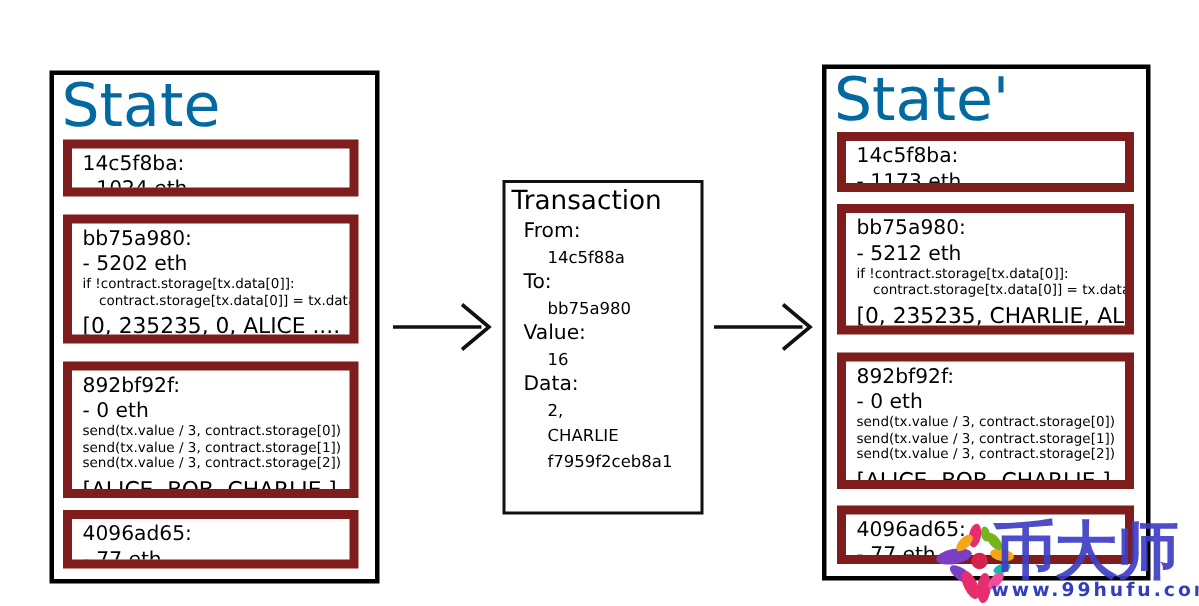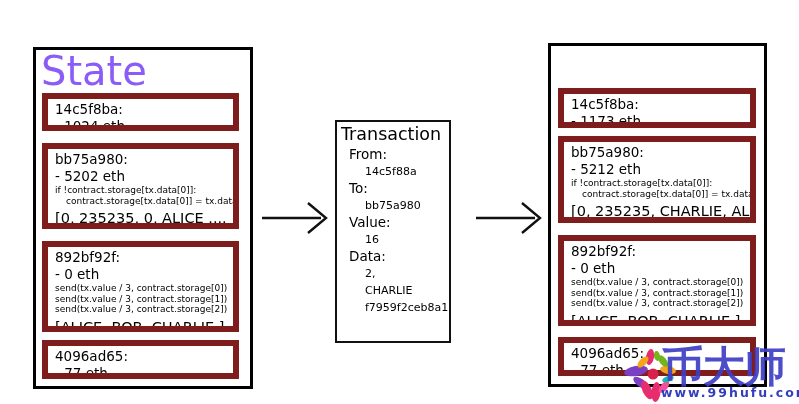--- a/index.html
+++ b/index.html
@@ -6,33 +6,33 @@
   body { background:#ffffff; font-family:"DejaVu Sans","Liberation Sans",sans-serif; }
   #canvas {
     position:relative; width:799px; height:404px; background:#ffffff;
     overflow:hidden; color:#000;
   }
   .state-box {
     position:absolute; border:3px solid #000; background:#fff;
   }
   .state-title {
     position:absolute; left:5px; top:-2px; font-size:40px; line-height:46px;
-    color:#8b5cf6; letter-spacing:0px;
+    color:#0369a1; letter-spacing:0px;
   }
   .acct {
     position:absolute; border:6px solid #7f1d1d; background:#fff;
     padding:2px 6px 2px 7px; overflow:hidden; white-space:nowrap;
   }
   .acct-name  { font-size:13.5px; line-height:17px; }
   .acct-bal   { font-size:13.5px; line-height:17px; }
   .code-line  { font-size:9px; line-height:10.5px; }
   .code-line.indent { padding-left:11px; }
   .acct-array { font-size:14.5px; line-height:18px; margin-top:3px; }
   .tx-box {
-    position:absolute; left:335px; top:120px; width:116px; height:223px;
+    position:absolute; left:335px; top:120px; width:134px; height:223px;
     border:2px solid #111; background:#fff; padding:1px 0 0 4px; overflow:hidden;
   }
   .tx-title { font-size:17.5px; line-height:23px; }
   .tx-label { font-size:13.5px; line-height:17px; padding-left:8px; }
   .tx-value { font-size:11px; line-height:17px; padding-left:24px; }
   .arrow-svg { position:absolute; overflow:visible; }
   .watermark-brand {
     position:absolute; left:662px; top:342px; font-size:42px; line-height:50px;
     font-weight:bold; color:rgba(62,62,198,0.92); letter-spacing:-1px;
     pointer-events:none;
@@ -97,20 +97,21 @@
     <div class="tx-value">CHARLIE</div>
     <div class="tx-value">f7959f2ceb8a1</div>
   </div>
 
   <svg class="arrow-svg" style="left:472px; top:198px;" width="78" height="40">
     <line x1="4" y1="20" x2="63" y2="20" stroke="#111" stroke-width="2.4"></line>
     <polyline points="50,5 68,20 50,35" fill="none" stroke="#111" stroke-width="2.4"></polyline>
   </svg>
 
   <div class="state-box" style="left:548px; top:43px; width:219px; height:344px;">
+    <div class="state-title">State'</div>
 
     <div class="acct" style="left:7px; top:42px; width:198px; height:40px;">
       <div class="acct-name">14c5f8ba:</div>
       <div class="acct-bal">- 1173 eth</div>
     </div>
 
     <div class="acct" style="left:7px; top:90px; width:198px; height:87px;">
       <div class="acct-name">bb75a980:</div>
       <div class="acct-bal">- 5212 eth</div>
       <div class="code-line">if !contract.storage[tx.data[0]]:</div>

